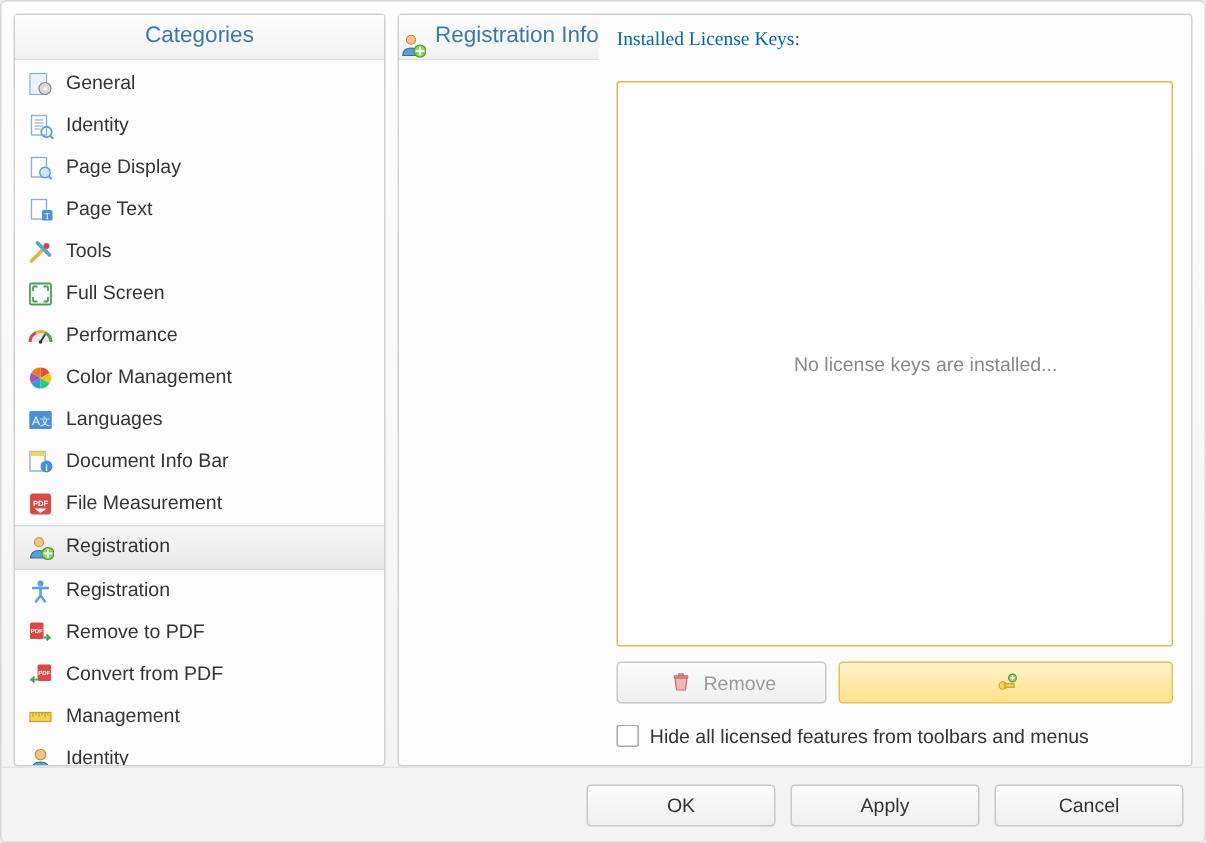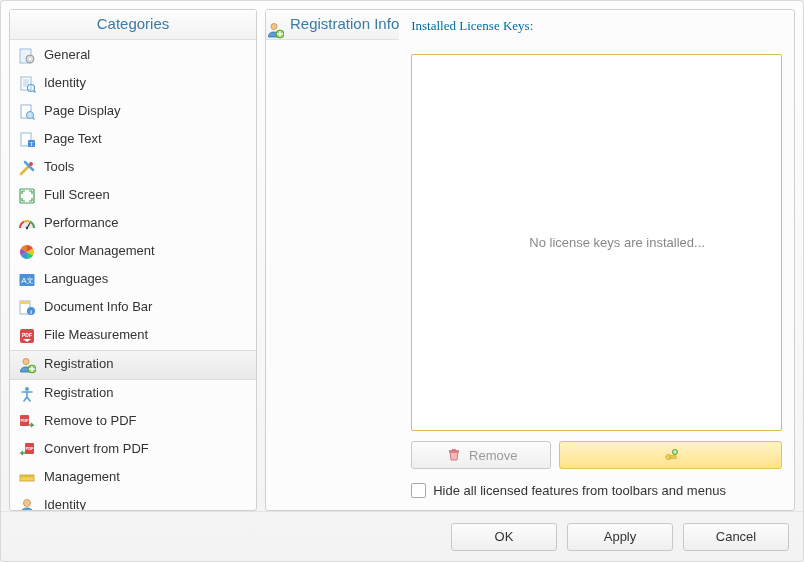--- a/index.html
+++ b/index.html
@@ -153,21 +153,21 @@
 .bottom-bar {
   height: 50px;
   display: flex;
   align-items: center;
   justify-content: flex-end;
   padding: 0 14px;
   gap: 10px;
   border-top: 1px solid #e4e4e4;
 }
 .dlg-btn {
-  width: 106px;
+  width: 126px;
   height: 28px;
   border: 1px solid #c8c8c8;
   border-radius: 3px;
   background: linear-gradient(to bottom, #fcfcfc, #efefef);
   color: #333;
   display: flex;
   align-items: center;
   justify-content: center;
   cursor: default;
   font-family: inherit;

